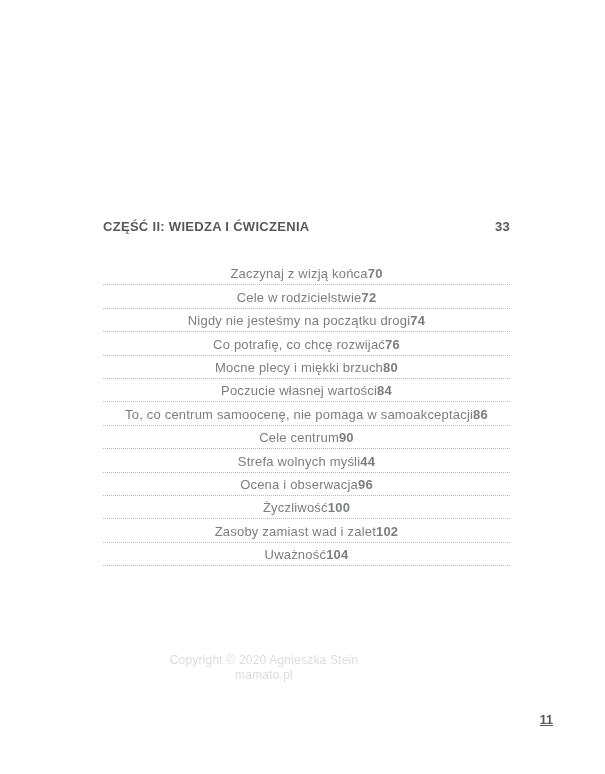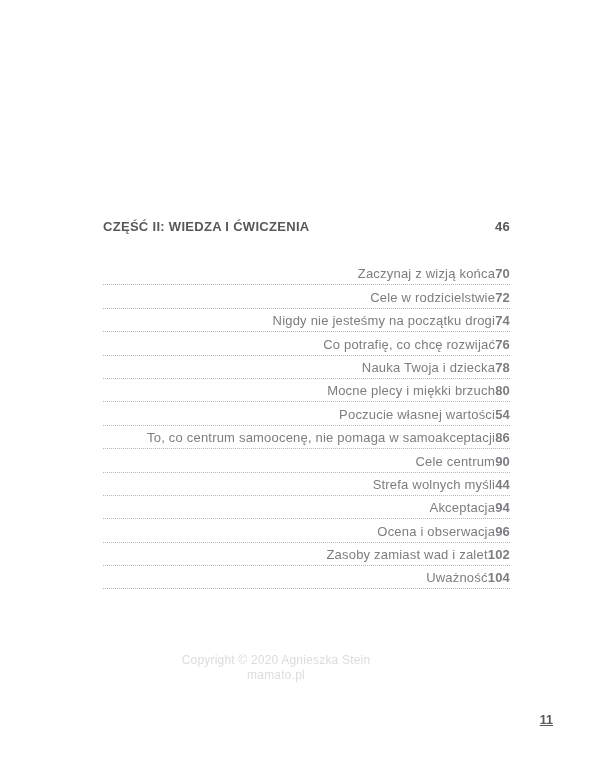--- a/index.html
+++ b/index.html
@@ -30,36 +30,36 @@
     letter-spacing: 0.3px;
     color: #58585a;
     line-height: 16px;
     margin-bottom: 27px;
     gap: 40px;
   }
   .toc-row {
     box-sizing: border-box;
     height: 23.4px;
     display: flex;
-    justify-content: flex-end;
+    justify-content: center;
     align-items: flex-end;
     padding-bottom: 3px;
     border-bottom: 1px dotted #b8b8b8;
     font-size: 13px;
     letter-spacing: 0.2px;
     color: #7c7d80;
     line-height: 15px;
   }
   .toc-row .toc-page {
     color: #7c7d80;
     font-weight: bold;
   }
   .copyright {
     position: absolute;
-    left: 12px;
+    left: 0;
     top: 653px;
     width: 528px;
     text-align: center;
     font-size: 12px;
     line-height: 15px;
     letter-spacing: 0.2px;
     color: #dcdcdc;
   }
   .page-number {
     position: absolute;
@@ -73,71 +73,67 @@
 </style>
 </head>
 <body>
 
 <div class="page">
 
   <div class="toc">
 
     <div class="toc-heading">
       <span>CZĘŚĆ II: WIEDZA I ĆWICZENIA</span>
-      <span>46</span>
+      <span>33</span>
     </div>
 
     <div class="toc-list">
       <div class="toc-row">
         <span class="toc-title">Zaczynaj z wizją końca</span>
         <span class="toc-page">70</span>
       </div>
       <div class="toc-row">
         <span class="toc-title">Cele w rodzicielstwie</span>
         <span class="toc-page">72</span>
       </div>
       <div class="toc-row">
         <span class="toc-title">Nigdy nie jesteśmy na początku drogi</span>
         <span class="toc-page">74</span>
       </div>
       <div class="toc-row">
         <span class="toc-title">Co potrafię, co chcę rozwijać</span>
         <span class="toc-page">76</span>
       </div>
       <div class="toc-row">
-        <span class="toc-title">Nauka Twoja i dziecka</span>
-        <span class="toc-page">78</span>
-      </div>
-      <div class="toc-row">
         <span class="toc-title">Mocne plecy i miękki brzuch</span>
         <span class="toc-page">80</span>
       </div>
       <div class="toc-row">
         <span class="toc-title">Poczucie własnej wartości</span>
-        <span class="toc-page">54</span>
+        <span class="toc-page">84</span>
       </div>
       <div class="toc-row">
         <span class="toc-title">To, co centrum samoocenę, nie pomaga w samoakceptacji</span>
         <span class="toc-page">86</span>
       </div>
       <div class="toc-row">
         <span class="toc-title">Cele centrum</span>
         <span class="toc-page">90</span>
       </div>
       <div class="toc-row">
         <span class="toc-title">Strefa wolnych myśli</span>
         <span class="toc-page">44</span>
       </div>
       <div class="toc-row">
-        <span class="toc-title">Akceptacja</span>
-        <span class="toc-page">94</span>
+        <span class="toc-title">Ocena i obserwacja</span>
+        <span class="toc-page">96</span>
       </div>
       <div class="toc-row">
-        <span class="toc-title">Ocena i obserwacja</span>
-        <span class="toc-page">96</span>
+        <span class="toc-title">Życzliwość</span>
+        <span class="toc-page">100</span>
       </div>
       <div class="toc-row">
         <span class="toc-title">Zasoby zamiast wad i zalet</span>
         <span class="toc-page">102</span>
       </div>
       <div class="toc-row">
         <span class="toc-title">Uważność</span>
         <span class="toc-page">104</span>
       </div>
     </div>

